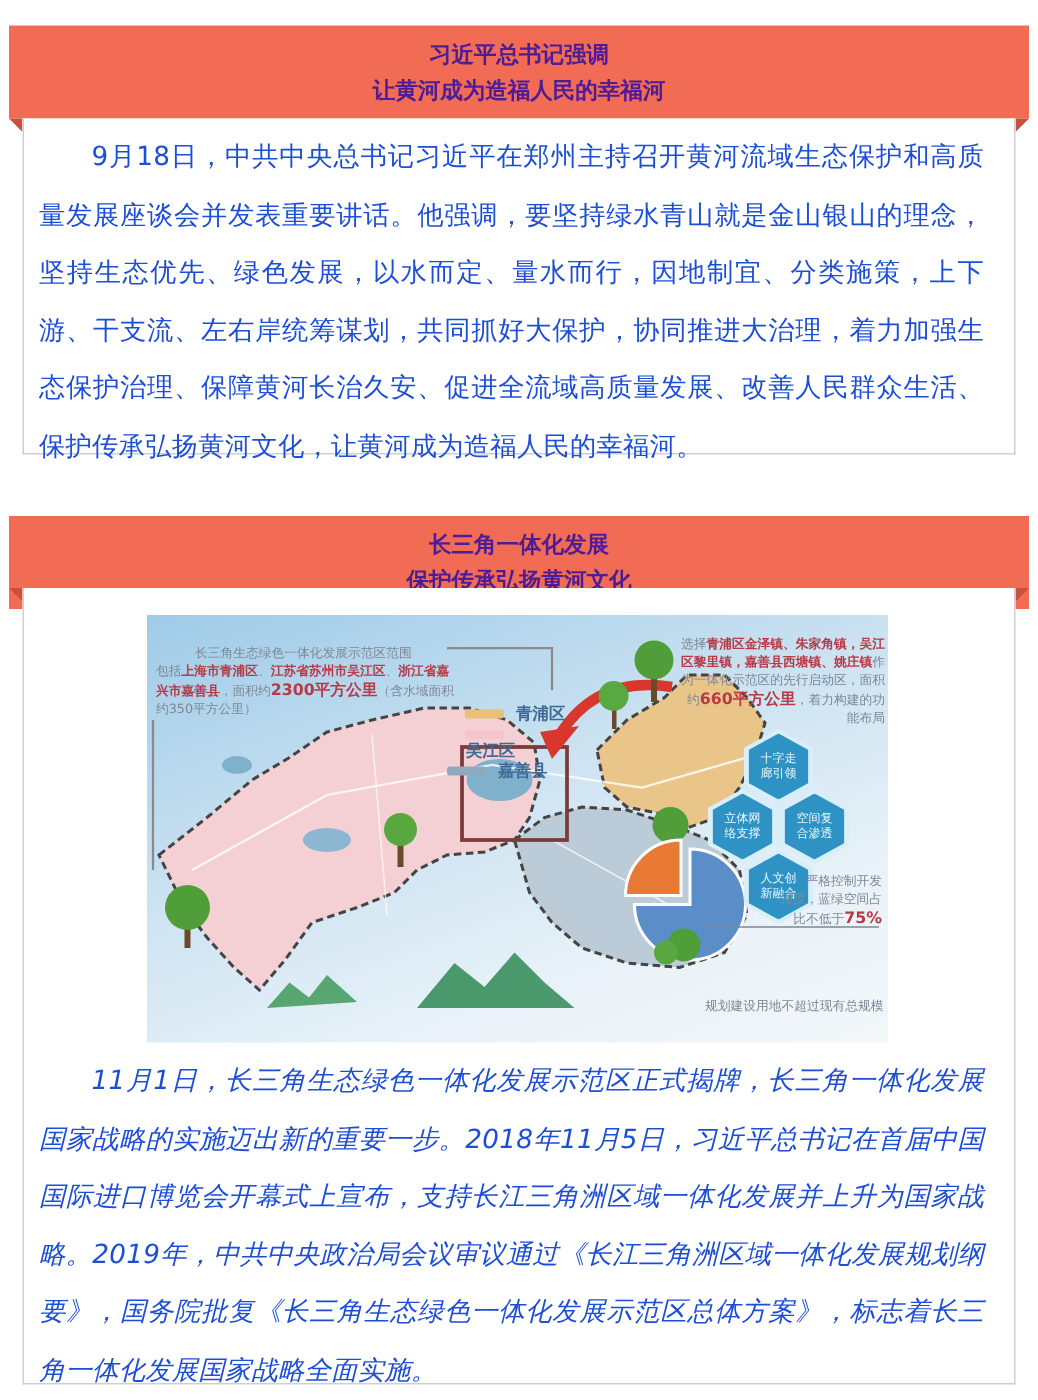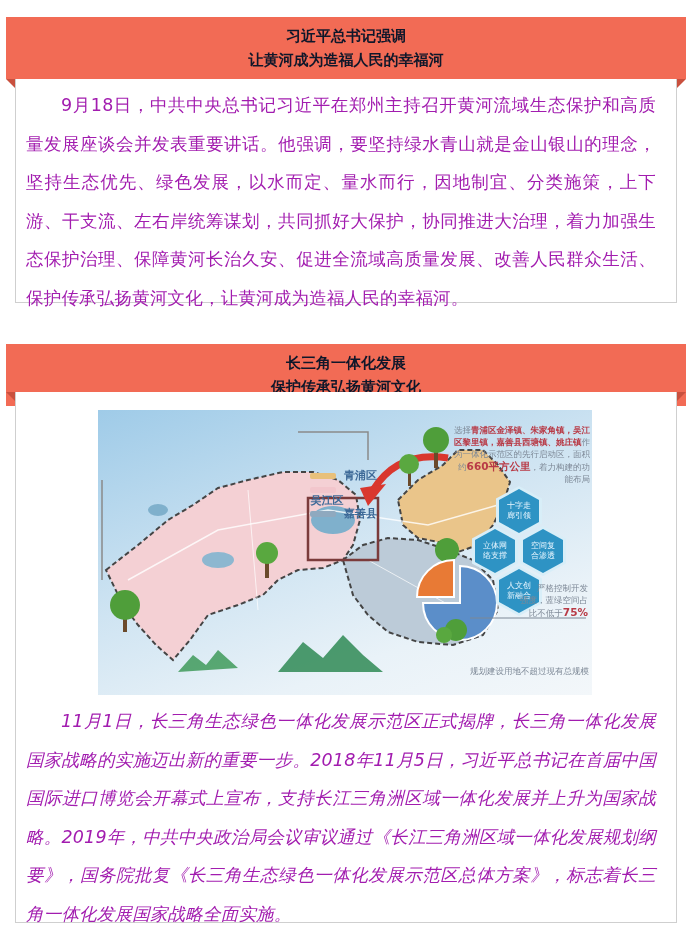--- a/index.html
+++ b/index.html
@@ -3,39 +3,39 @@
 <meta charset="utf-8">
 <style>
   * { box-sizing: border-box; margin: 0; padding: 0; }
   html, body { width: 692px; height: 933px; background: #ffffff; overflow: hidden; }
   body { position: relative; font-family: "DejaVu Sans", "Liberation Sans", sans-serif; color: #333333; }
 
   .section { position: absolute; left: 0; width: 692px; }
   .banner {
     position: absolute; left: 6px; width: 680px; height: 62px;
     background: #f26b55;
-    color: #0f172a; text-align: center; font-weight: bold;
+    color: #4c1d95; text-align: center; font-weight: bold;
     font-size: 15px; line-height: 24px; padding-top: 7px;
   }
   .banner .line { display: block; }
   .fold-left, .fold-right {
     position: absolute; width: 0; height: 0; top: 62px;
     border-style: solid;
   }
   .fold-left { left: 6px; border-width: 0 9px 9px 0; border-color: transparent #c9503e transparent transparent; }
   .fold-right { right: 6px; border-width: 0 0 9px 9px; border-color: transparent transparent transparent #c9503e; }
 
   .box {
     position: absolute; left: 15px; width: 662px;
     background: #ffffff;
     border: 1px solid #cfcfcf; border-top: none;
   }
   .para {
     position: absolute; left: 26px; width: 630px;
-    font-size: 17.5px; line-height: 38.5px; color: #a21caf;
+    font-size: 17.5px; line-height: 38.5px; color: #1d4ed8;
     text-indent: 2em; letter-spacing: 0.2px;
     text-align: justify;
   }
 
   
   .map {
     position: absolute; left: 98px; top: 410px; width: 494px; height: 285px;
     background: linear-gradient(160deg, #9fcbe8 0%, #cfe4f2 45%, #e9f2f8 75%, #f3f7fa 100%);
     overflow: hidden;
   }
@@ -131,30 +131,34 @@
 
       <g>
         <path d="M362 193 L362 156 A37 37 0 1 1 325 193 Z" fill="#5b8ec9" stroke="#ffffff" stroke-width="2"></path>
         <path d="M356 187 L319 187 A37 37 0 0 1 356 150 Z" fill="#e87a35" stroke="#ffffff" stroke-width="2"></path>
         <circle cx="358" cy="220" r="11" fill="#4f9e3a"></circle>
         <circle cx="346" cy="225" r="8" fill="#59a83f"></circle>
       </g>
       <path d="M372 208 L488 208" stroke="#7d8896" stroke-width="1"></path>
     </svg>
 
+    <div class="note" style="left:6px; top:20px; width:200px;">
+      <span style="display:block; padding-left:26px;">长三角生态绿色一体化发展示范区范围</span>
+      <span>包括</span><b>上海市青浦区</b>、<b>江苏省苏州市吴江区</b>、<b>浙江省嘉兴市嘉善县</b><span>，面积约</span><span class="big">2300平方公里</span><span>（含水域面积约350平方公里）</span>
+    </div>
 
     <div class="legend-item" style="left:212px; top:58px;">
       <span class="legend-swatch" style="background:#e8c07a;"></span>
       <span>青浦区</span>
     </div>
     <div class="legend-item" style="left:212px; top:77px;flex-direction:column;">
       <span class="legend-swatch" style="background:#f2c6cc;"></span>
       <span>吴江区</span>
     </div>
-    <div class="legend-item" style="left:212px; top:96px;justify-content:center;">
+    <div class="legend-item" style="left:200px; top:96px;justify-content:center;">
       <span class="legend-swatch" style="background:#8fa9bf;"></span>
       <span>嘉善县</span>
     </div>
 
     <div class="note" style="left:352px; top:14px; width:140px; text-align:right;">
       <span>选择</span><b>青浦区金泽镇、朱家角镇，吴江区黎里镇，嘉善县西塘镇、姚庄镇</b><span>作为一体化示范区的先行启动区，面积约</span><span class="big">660平方公里</span><span>，着力构建</span><span>的功能布局</span>
     </div>
 
     <div class="hex-outer" style="left:398px; top:76px;"></div>
     <div class="hex" style="left:401px; top:79px;">十字走廊引领</div>

